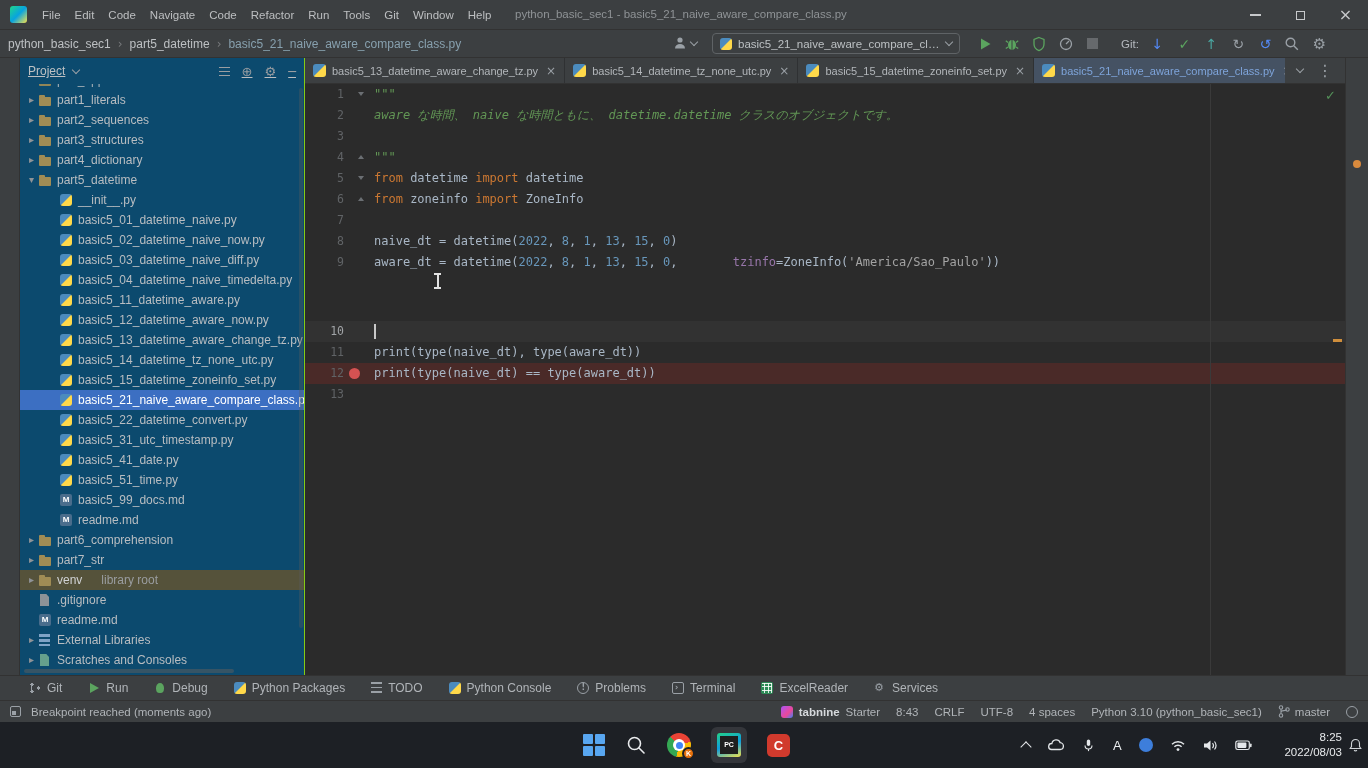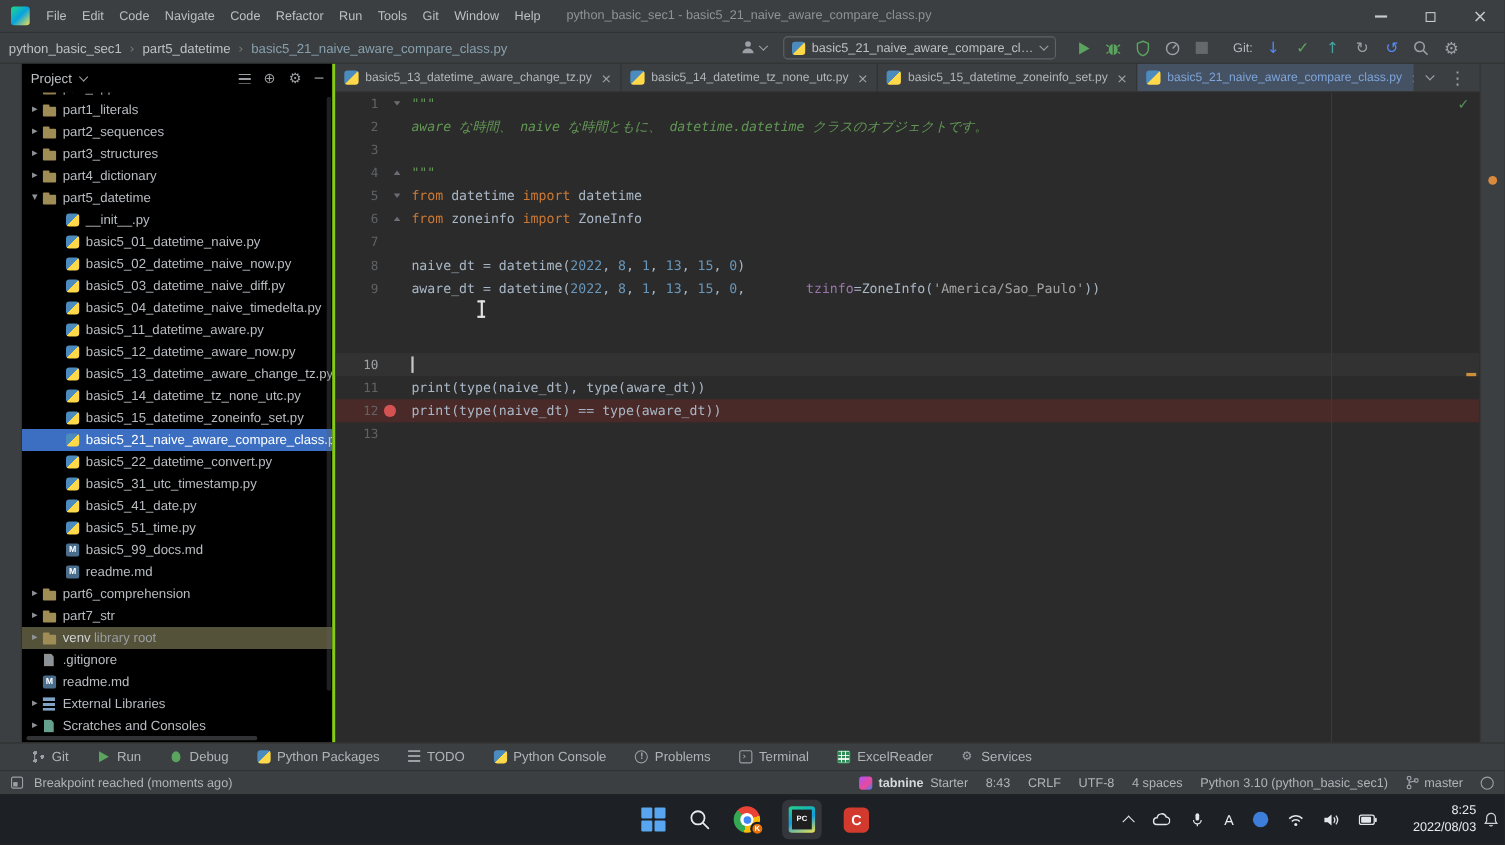--- a/index.html
+++ b/index.html
@@ -44,35 +44,35 @@
   
   #left-stripe { position:absolute; left:0; top:58px; width:20px; height:617px; background:#3c3f41; border-right:1px solid #323232; }
   #right-stripe { position:absolute; left:1345px; top:58px; width:23px; height:617px; background:#3c3f41; border-left:1px solid #323232; }
   .vlabel { position:absolute; left:2px; writing-mode:vertical-rl; transform:rotate(180deg); font-size:11px; color:#9fa3a7; white-space:nowrap; }
   .sp1{top:6px}.sp2{top:74px}.sp3{top:144px}.sp4{top:445px}.sp5{top:535px}
   .vlabel-r { position:absolute; left:6px; writing-mode:vertical-rl; font-size:11px; color:#9fa3a7; white-space:nowrap; }
   .sr1{top:30px}.sr2{top:125px}.sr3{top:210px}
   .notif-dot { position:absolute; left:8px; top:102px; width:8px; height:8px; border-radius:50%; background:#d98a3d; }
 
   
-  #project-panel { position:absolute; left:20px; top:58px; width:285px; height:617px; background:#000000; border-right:3px solid #84cc16; overflow:hidden; }
+  #project-panel { position:absolute; left:20px; top:58px; width:285px; height:617px; background:#0c4a6e; border-right:1px solid #84cc16; overflow:hidden;text-decoration:underline; }
   .panel-header { height:26px; display:flex; align-items:center; padding:0 8px; font-size:12px; color:#bdc0c3; }
   .ph-icons { margin-left:auto; display:flex; align-items:center; gap:12px; color:#9a9ea2; font-size:13px; }
   .lines-icon { width:11px; height:9px; background:repeating-linear-gradient(180deg,#9a9ea2 0 1.5px,transparent 1.5px 4px); }
   .tree { position:absolute; left:0; right:0; top:26px; bottom:8px; overflow:hidden; font-size:12px; }
   .row { height:20px; line-height:20px; display:flex; align-items:center; white-space:nowrap; color:#b9bdc1; }
   .row.lvl0 { padding-left:5px; }
   .row.lvl1 { padding-left:26px; }
   .row.clipped { margin-top:-14px; opacity:.9; }
   .row.selected { background:#3c6fc2; color:#ffffff; }
   .row.venv { background:#55523a; }
   .chev { width:13px; flex:none; text-align:center; color:#8f9398; font-size:10px; font-family:"DejaVu Sans",sans-serif; }
   .ticon { width:14px; height:14px; flex:none; margin-right:5px; position:relative; }
   .tlabel { white-space:nowrap; }
-  .tsub { color:#9a9da0; margin-left:3px; }
+  .tsub { color:#9a9da0; margin-left:19px; }
   .row.venv .tlabel { color:#d0d2d4; }
   .icon-folder::before { content:""; position:absolute; left:1px; top:2px; width:6px; height:3px; background:#a08c55; border-radius:1px; }
   .icon-folder::after { content:""; position:absolute; left:1px; top:4px; right:1px; bottom:1px; background:#a08c55; border-radius:1px; }
   .icon-py::after { content:""; position:absolute; inset:1px; border-radius:3px; background:linear-gradient(135deg,#4b8bbe 49%,#ffd94a 51%); }
   .icon-md::after { content:"M"; position:absolute; inset:1px; border-radius:2px; background:#4a6d8c; color:#fff; font:bold 8px/12px "Liberation Sans",sans-serif; text-align:center; }
   .icon-gitfile::after { content:""; position:absolute; left:2px; top:1px; width:9px; height:12px; background:#8d9297; clip-path:polygon(0 0,70% 0,100% 25%,100% 100%,0 100%); }
   .icon-lib::after { content:""; position:absolute; left:1px; top:1px; width:11px; height:12px; background:repeating-linear-gradient(180deg,#7fa3c6 0 3px,transparent 3px 5px); }
   .icon-scratch::after { content:""; position:absolute; left:2px; top:1px; width:9px; height:12px; background:#66a08c; clip-path:polygon(0 0,70% 0,100% 25%,100% 100%,0 100%); }
   .v-sb { position:absolute; right:1px; top:30px; width:4px; height:540px; background:#595c5e; opacity:.35; border-radius:2px; }
   .h-sb { position:absolute; left:4px; bottom:2px; height:4px; width:210px; background:#595c5e; opacity:.55; border-radius:2px; }

